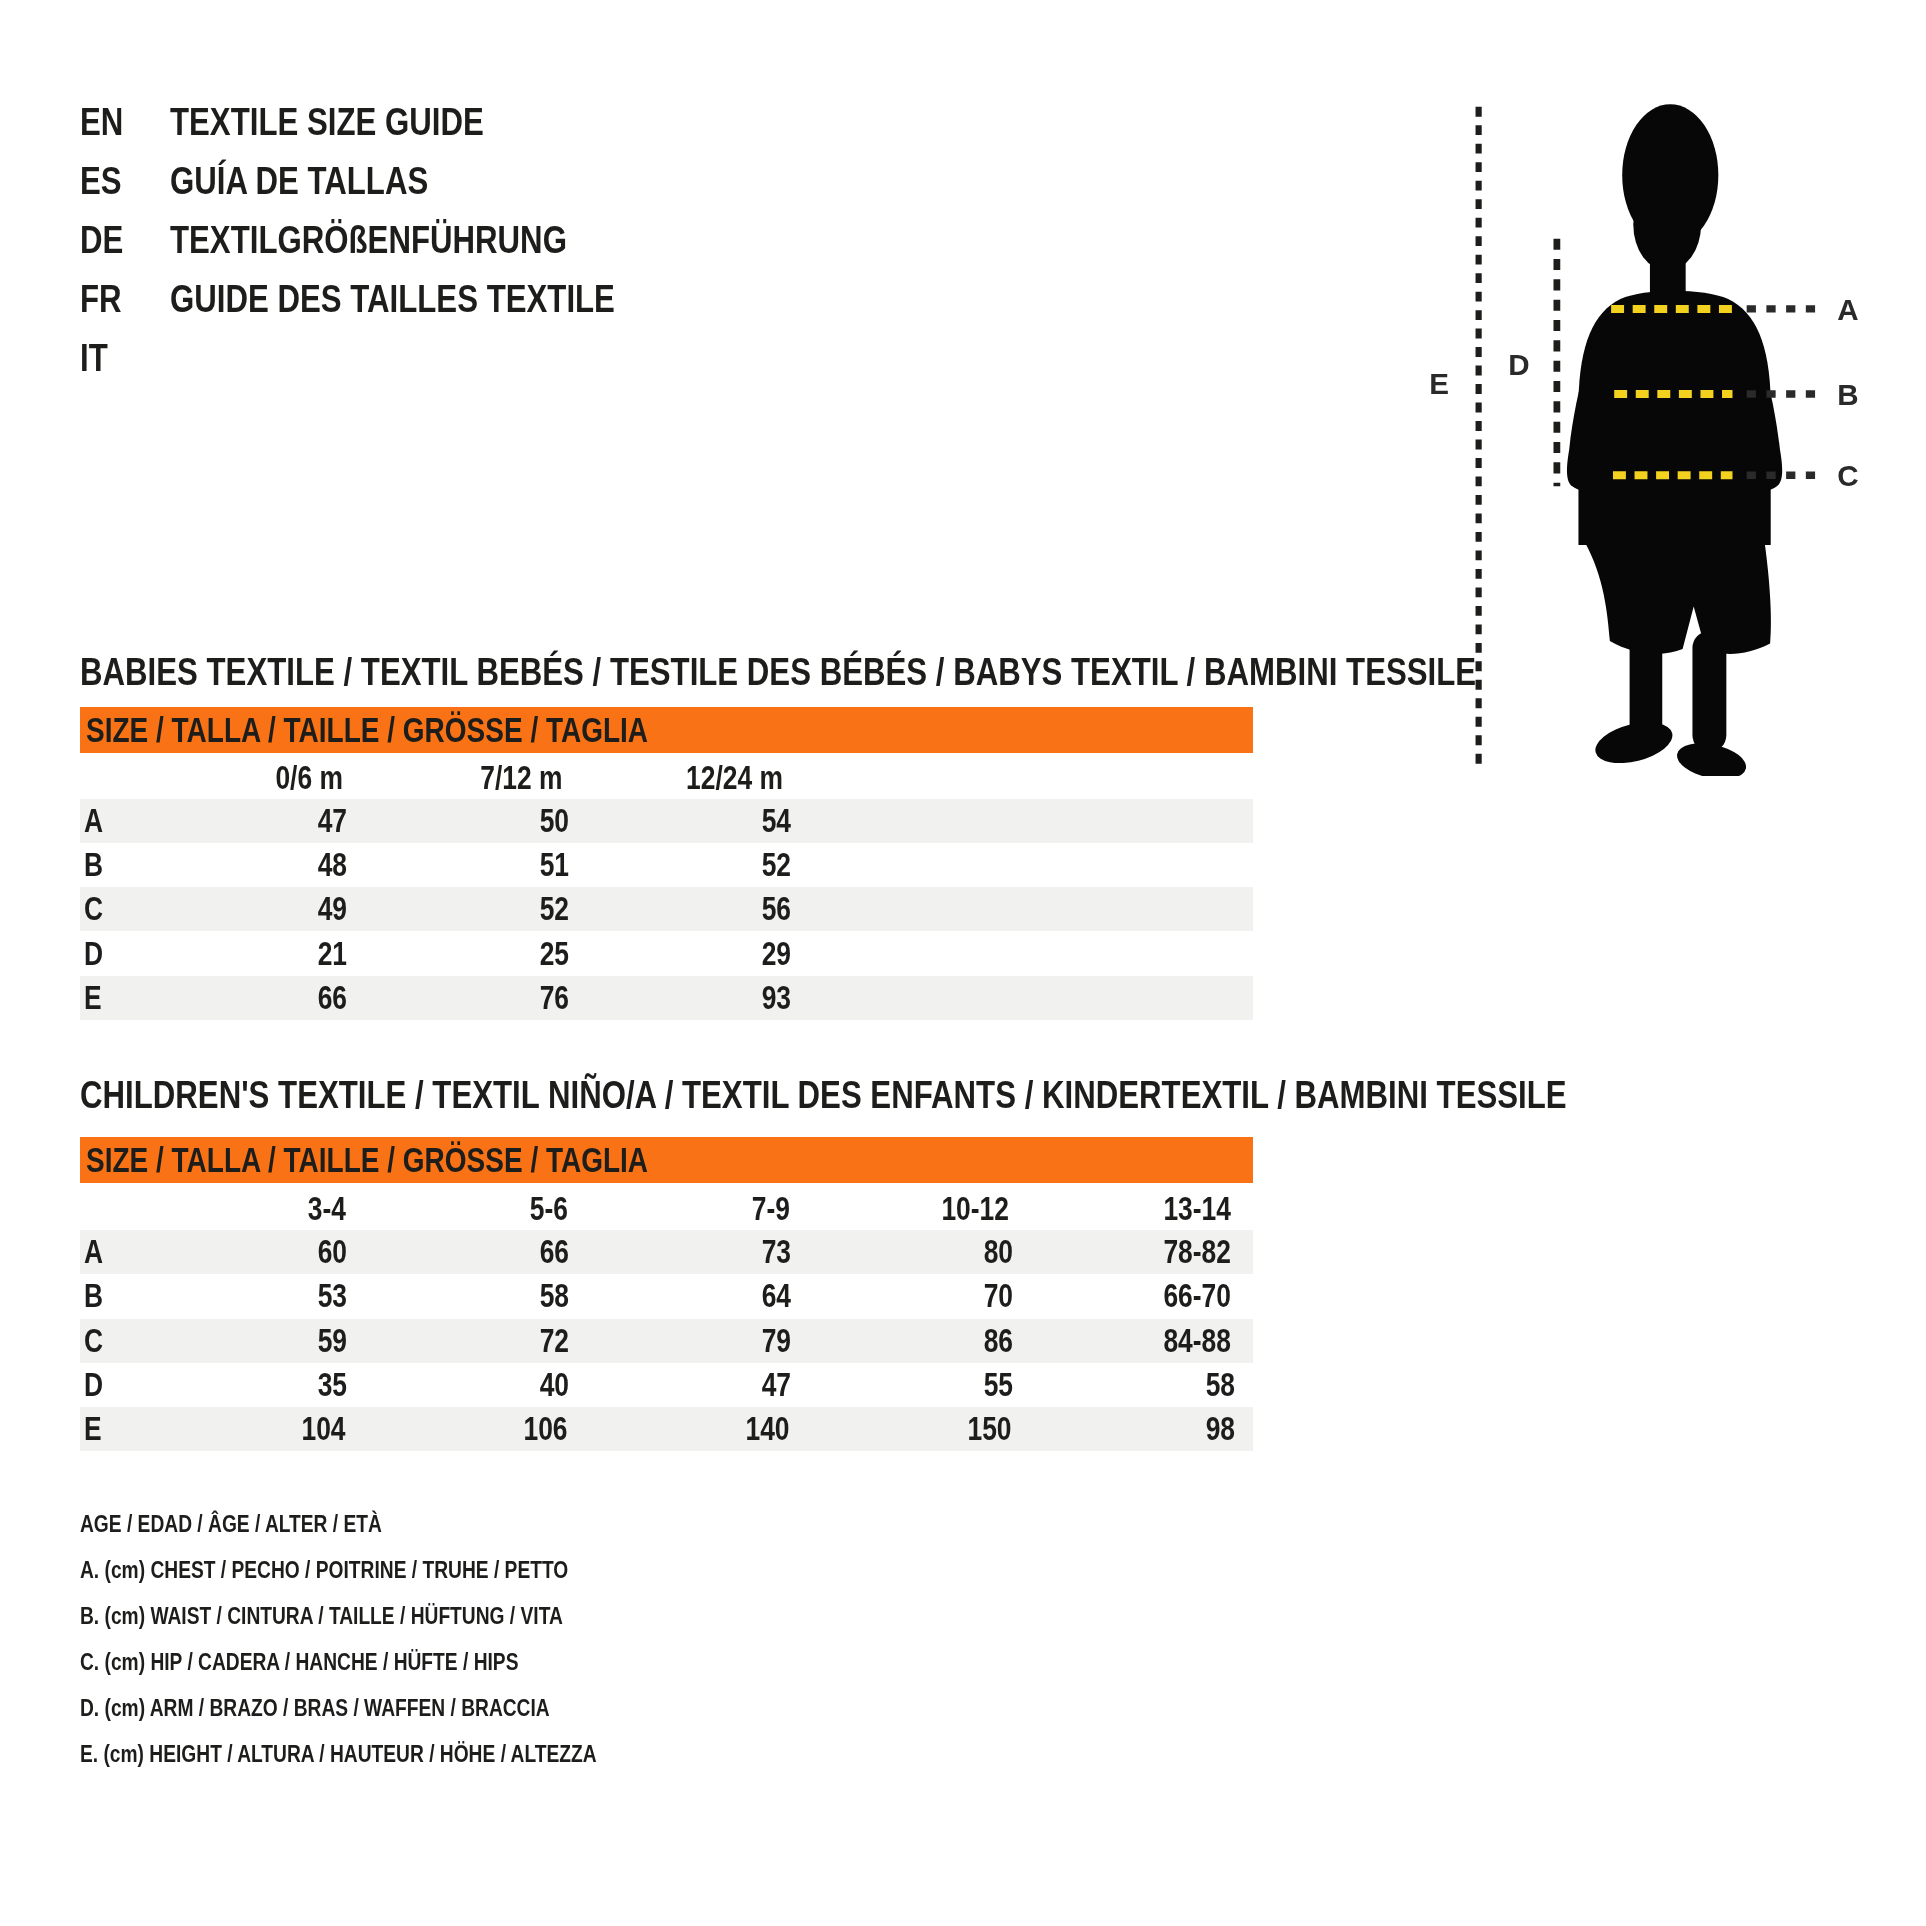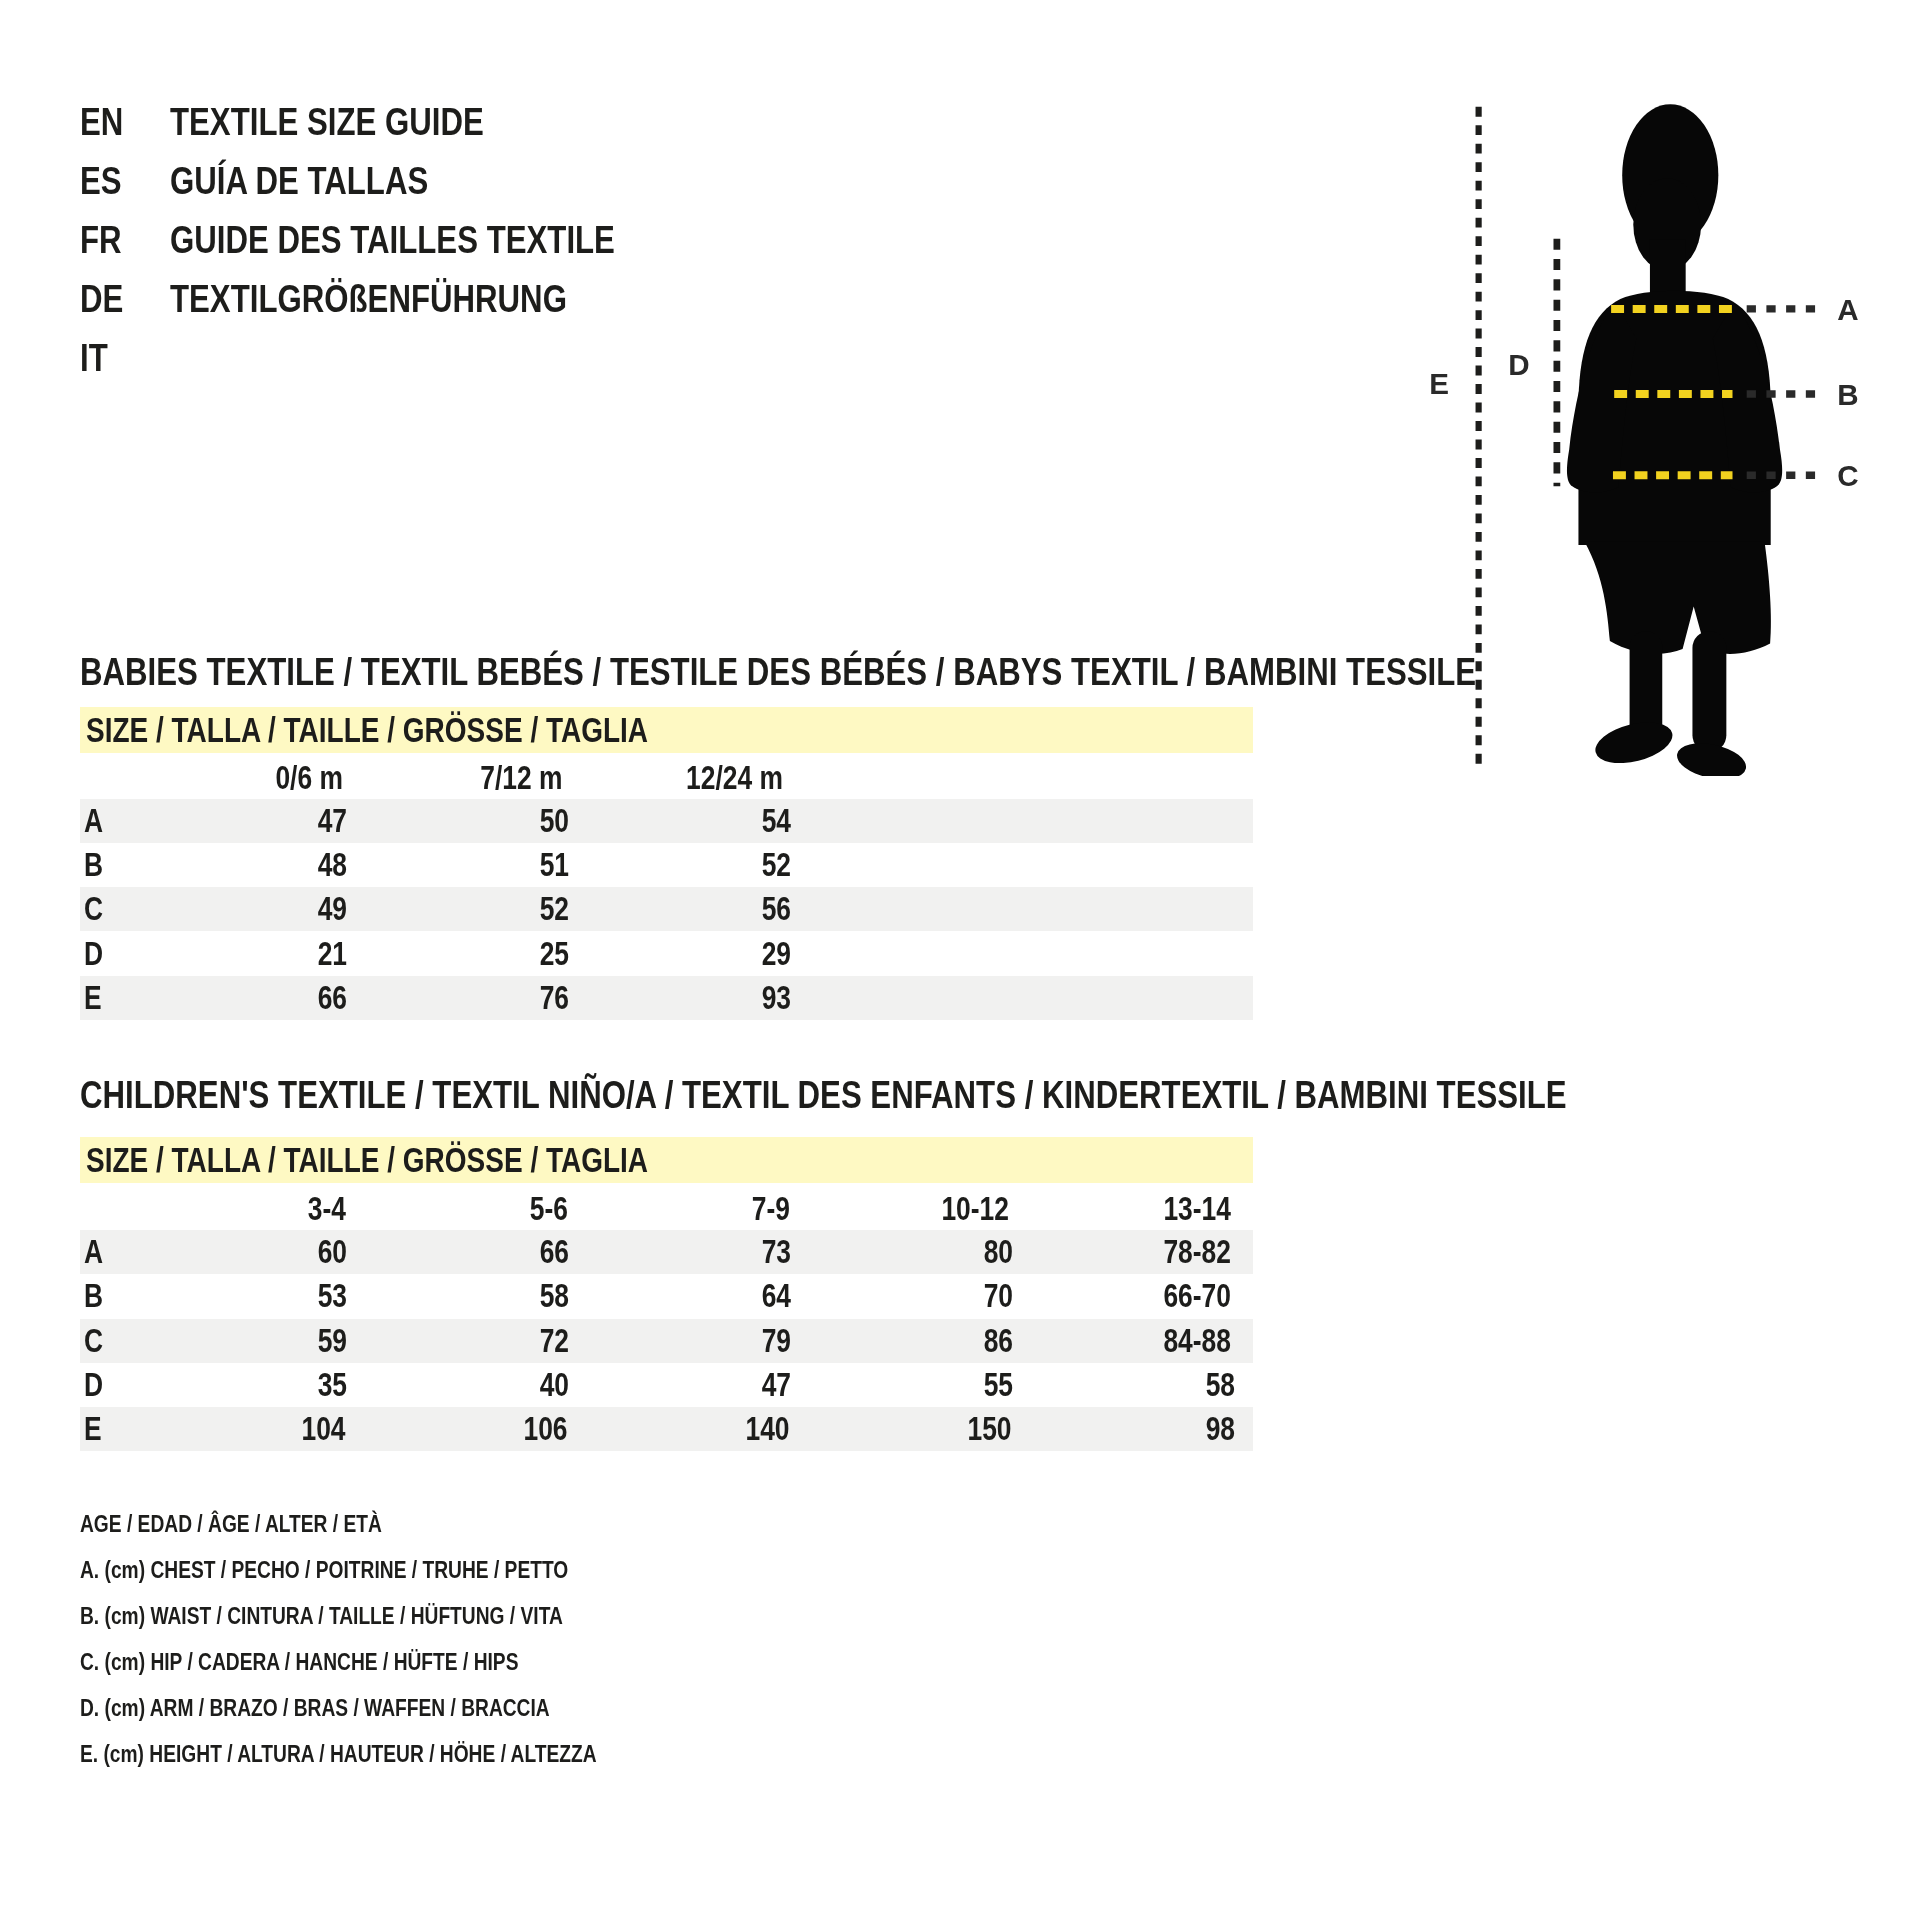--- a/index.html
+++ b/index.html
@@ -21,21 +21,21 @@
   .lang-row{display:flex;align-items:center;height:59px;}
   .lang-code{width:90px;font-size:39px;}
   .lang-title{font-size:39px;text-decoration:underline;}
 
   
   .sec-title{left:80px;font-size:39px;line-height:39px;text-align:center;}
 
   
   .size-bar{
     left:80px;width:1173px;height:46px;
-    background:#fef9c3;
+    background:#f97316;
     display:flex;align-items:center;
     padding-left:6.2px;box-sizing:border-box;
     font-size:35px;
   }
 
   
   .trow{
     left:80px;width:1173px;height:44px;
     display:flex;align-items:center;
     font-size:33px;
@@ -62,26 +62,26 @@
   <div class="abs lang-block">
     <div class="lang-row">
       <div class="lang-code"><span class="cd">EN</span></div>
       <div class="lang-title"><span class="cd">TEXTILE SIZE GUIDE</span></div>
     </div>
     <div class="lang-row">
       <div class="lang-code"><span class="cd">ES</span></div>
       <div class="lang-title"><span class="cd">GUÍA DE TALLAS</span></div>
     </div>
     <div class="lang-row">
+      <div class="lang-code"><span class="cd">DE</span></div>
+      <div class="lang-title"><span class="cd">TEXTILGRÖßENFÜHRUNG</span></div>
+    </div>
+    <div class="lang-row">
       <div class="lang-code"><span class="cd">FR</span></div>
       <div class="lang-title"><span class="cd">GUIDE DES TAILLES TEXTILE</span></div>
-    </div>
-    <div class="lang-row">
-      <div class="lang-code"><span class="cd">DE</span></div>
-      <div class="lang-title"><span class="cd">TEXTILGRÖßENFÜHRUNG</span></div>
     </div>
     <div class="lang-row">
       <div class="lang-code"><span class="cd">IT</span></div>
     </div>
   </div>
 
   <svg class="abs diagram" width="509" height="721" viewBox="0 0 826 1170">
 
     <line x1="100" y1="84" x2="100" y2="1156" stroke="#1d1d1b" stroke-width="10" stroke-dasharray="16 14"></line>
 

